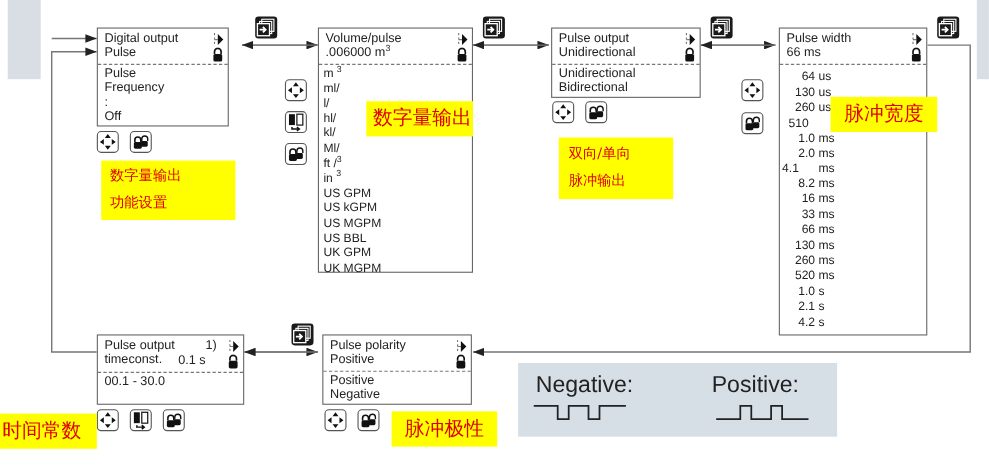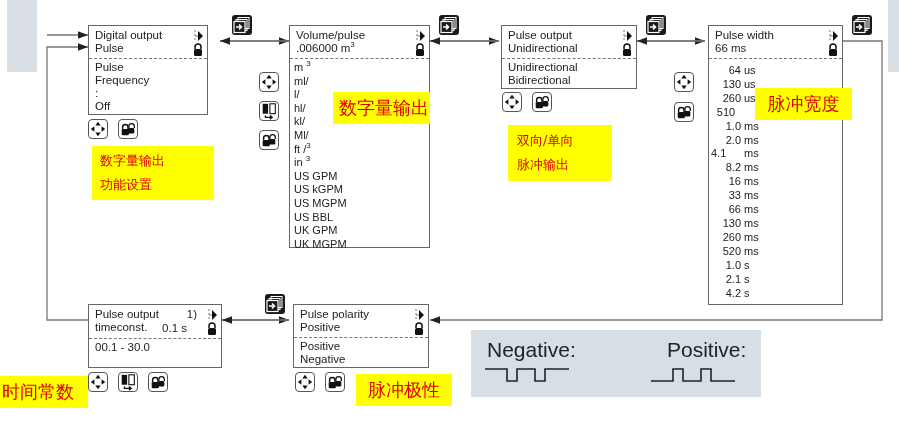--- a/index.html
+++ b/index.html
@@ -372,17 +372,17 @@
       <rect x="10" y="9" width="7" height="6" rx="1.5" fill="#111"></rect>
     </svg>
 </div>
 <div class="cnlabel" style="left:356px;top:374px;width:96px;height:32px;line-height:28px;font-size:18px;text-align:center;">脉冲极性</div>
 
 <div class="legend" style="left:471px;top:330px;width:290px;height:67px;">
   <span class="lbl" style="left:16px;top:8px;">Negative:</span>
   <svg width="90" height="20" viewBox="0 0 90 20" style="position:absolute;left:14px;top:36px;">
     <polyline points="0,3 22,3 22,15 32,15 32,3 50,3 50,15 60,15 60,3 84,3" stroke="#222" stroke-width="1.6" fill="none"></polyline>
   </svg>
-  <span class="lbl" style="left:196px;top:8px;">Positive:</span>
+  <span class="lbl" style="left:176px;top:8px;">Positive:</span>
   <svg width="90" height="20" viewBox="0 0 90 20" style="position:absolute;left:180px;top:36px;">
     <polyline points="0,15 22,15 22,3 32,3 32,15 50,15 50,3 60,3 60,15 84,15" stroke="#222" stroke-width="1.6" fill="none"></polyline>
   </svg>
 </div>
 
 </body></html>

